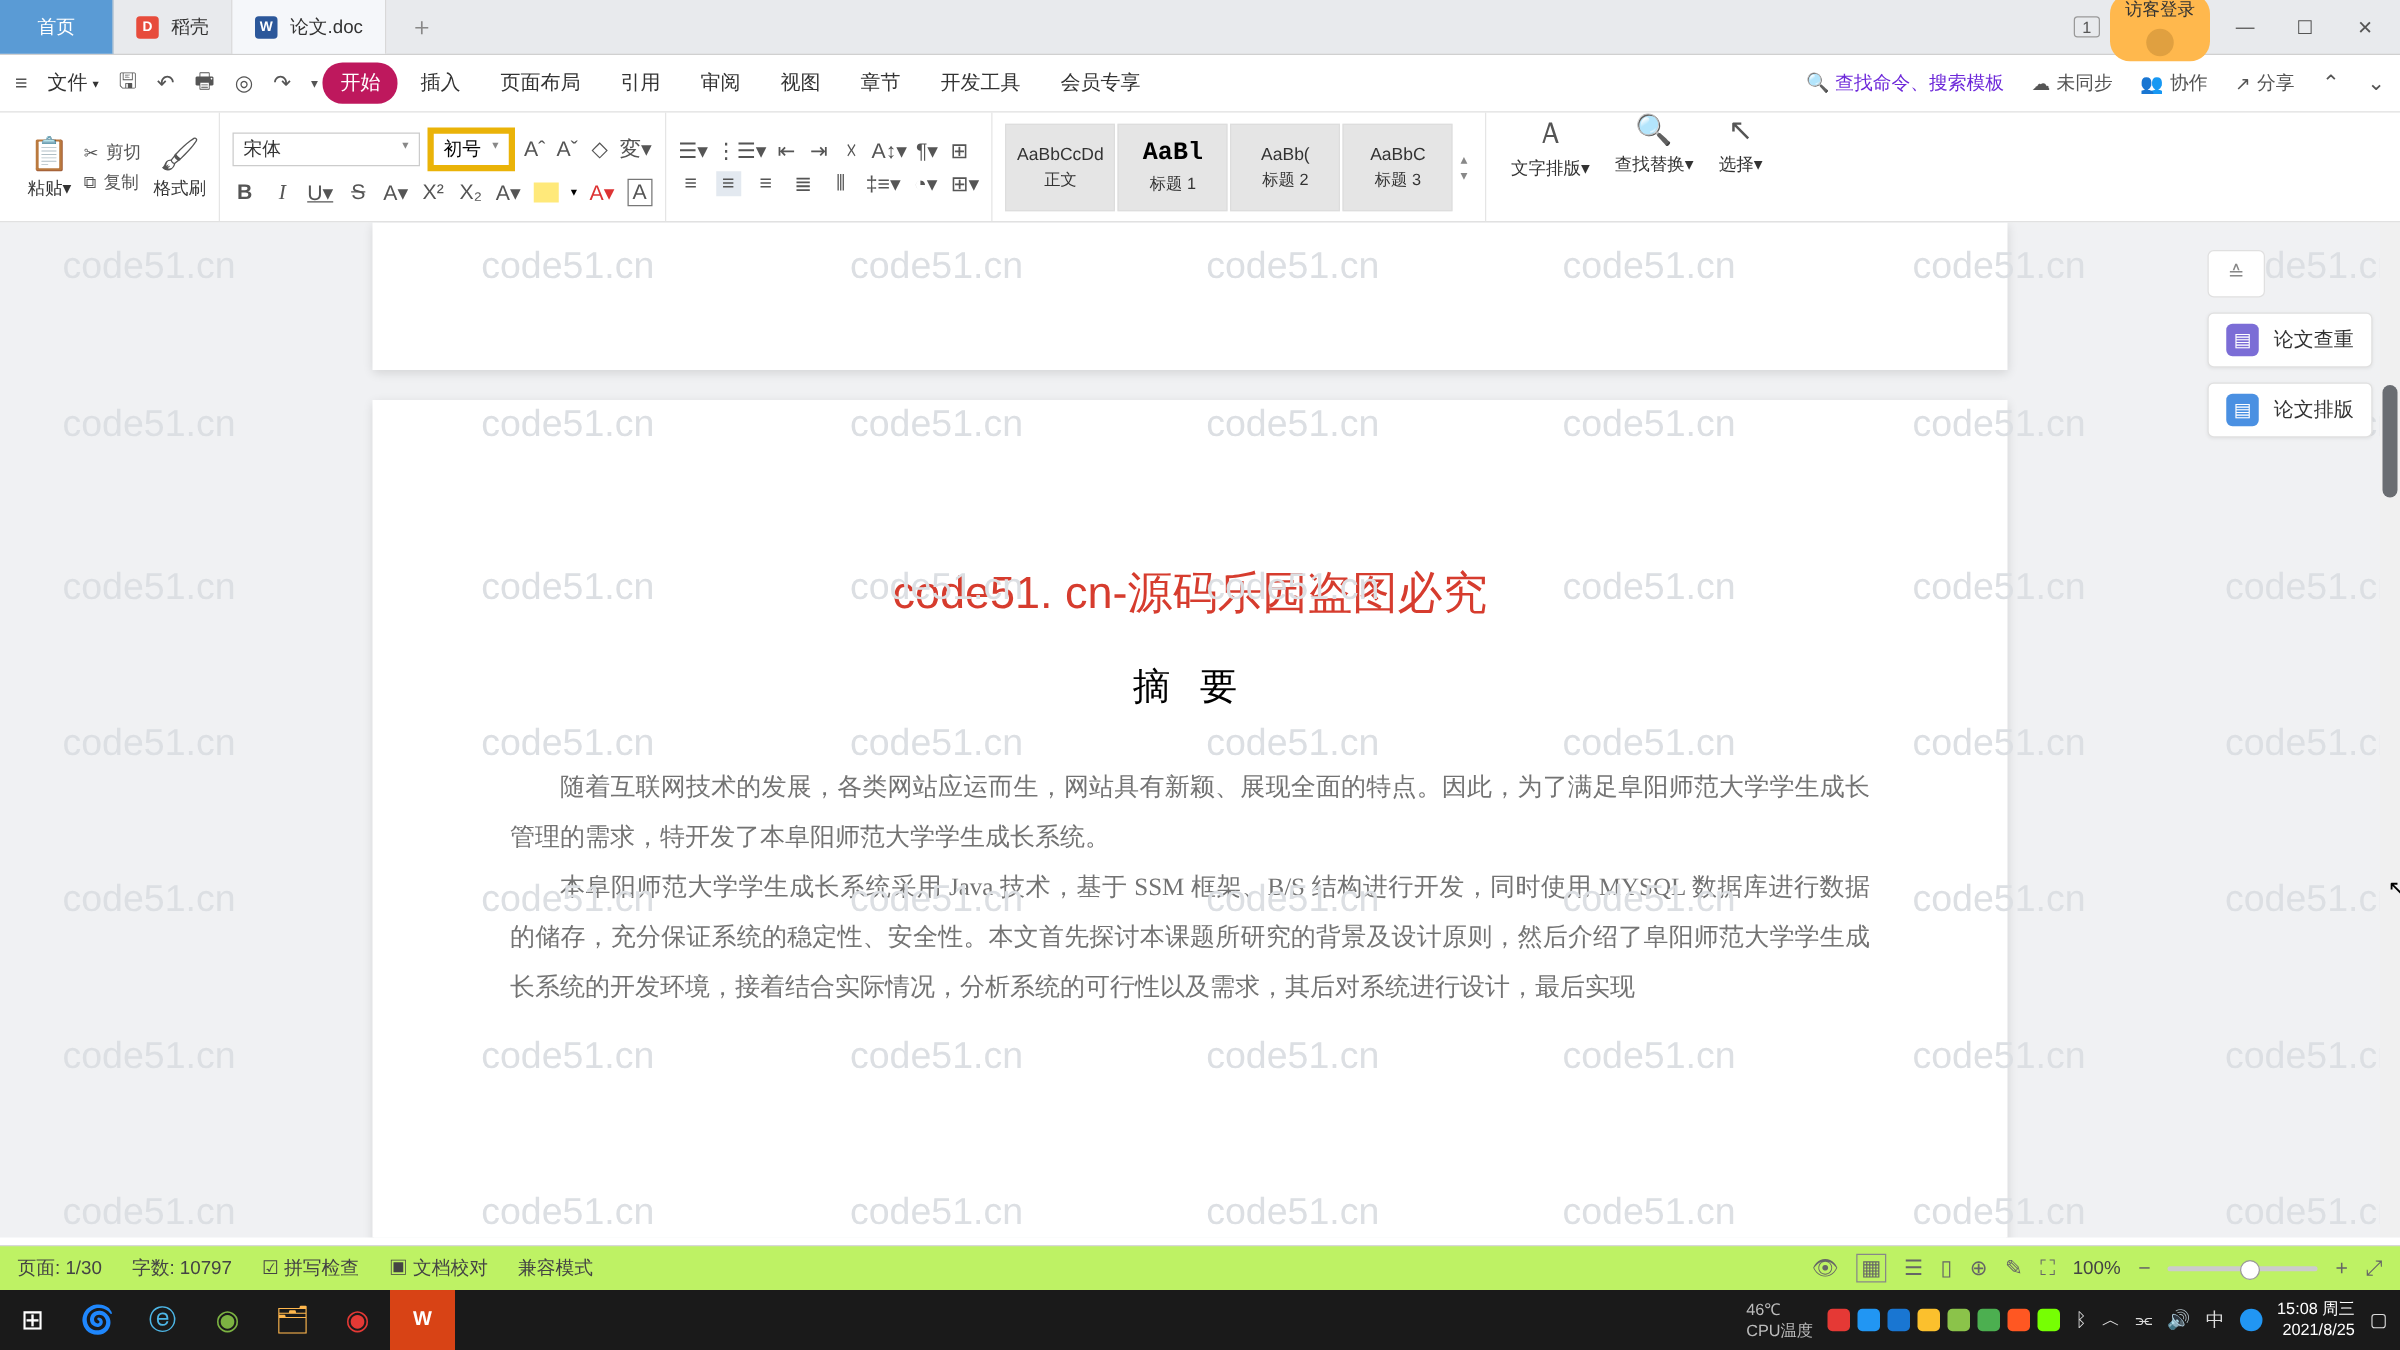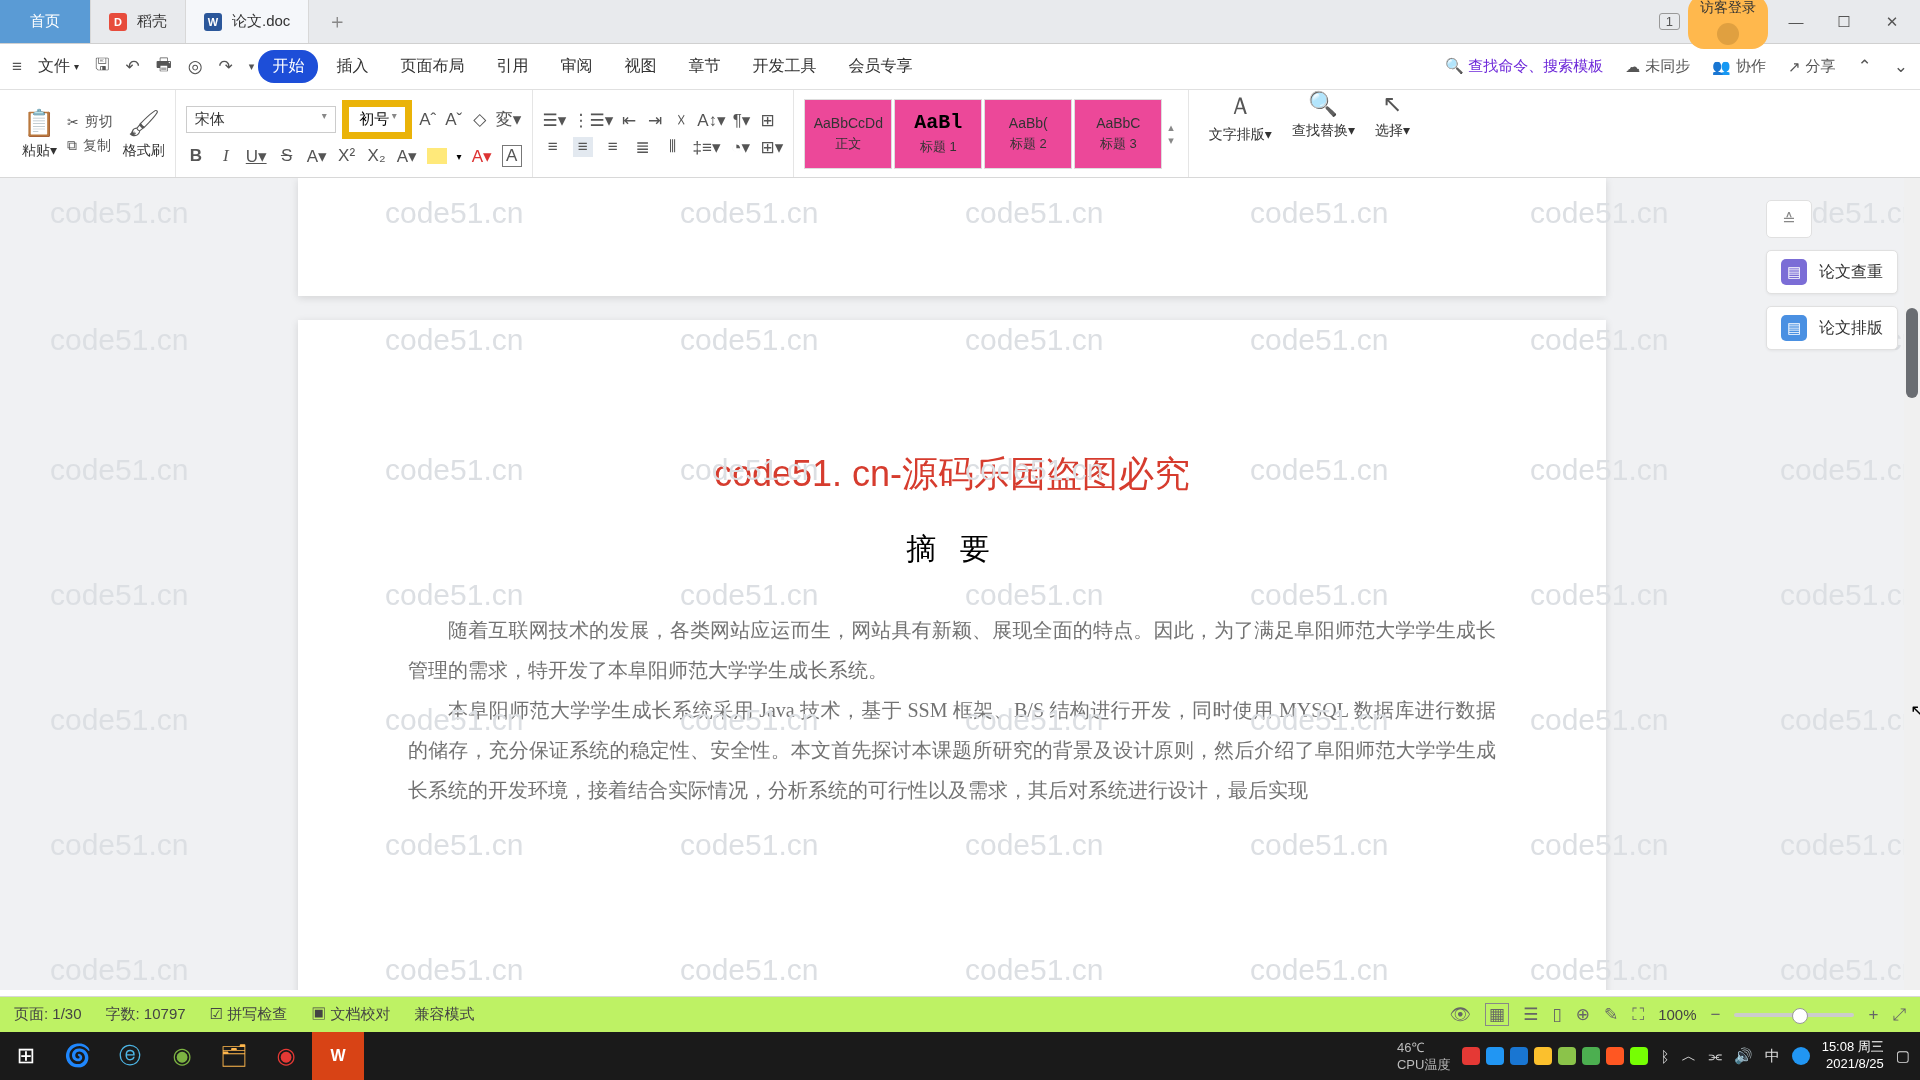--- a/index.html
+++ b/index.html
@@ -18,45 +18,45 @@
 .avatar { width:22px; height:22px; border-radius:50%; background:#e0a040; }
 .win-btn { width:40px; height:32px; display:flex; align-items:center; justify-content:center; color:#555; font-size:15px; cursor:pointer; }
 .tabnum { border:1px solid #999; padding:0 6px; font-size:13px; color:#555; border-radius:3px; }
 
 
 .menubar { height:46px; display:flex; align-items:center; padding:0 12px; gap:4px; border-bottom:1px solid #e0e0e0; }
 .mb-left { display:flex; align-items:center; gap:16px; }
 .mb-ico { color:#555; font-size:17px; cursor:pointer; }
 .file-btn { display:flex; align-items:center; gap:4px; font-size:16px; color:#333; }
 .menutab { padding:6px 14px; font-size:16px; color:#333; cursor:pointer; border-radius:16px; }
-.menutab.active { background:#1d4ed8; color:#fff; }
+.menutab.active { background:#be185d; color:#fff; }
 .mb-right { margin-left:auto; display:flex; align-items:center; gap:22px; font-size:15px; color:#555; }
 .search-box { color:#6d28d9; font-size:15px; }
 .sync { display:flex; align-items:center; gap:5px; }
 
 
 .ribbon { height:88px; display:flex; align-items:center; padding:0 12px; border-bottom:1px solid #d8d8d8; }
 .rgroup { display:flex; flex-direction:column; justify-content:center; height:100%; padding:0 10px; border-right:1px solid #e5e5e5; }
 .rgroup.nr { border:none; }
 .clip-ico { width:28px; height:32px; color:#555; display:flex; align-items:center; justify-content:center; font-size:26px; }
 .clip-lbl { font-size:14px; color:#333; }
 .clip-row { display:flex; align-items:center; gap:6px; font-size:14px; color:#555; }
 .font-row { display:flex; align-items:center; gap:6px; margin-bottom:6px; }
 .font-sel { border:1px solid #ccc; padding:3px 8px; font-size:15px; color:#333; min-width:150px; background:#fff; }
-.size-sel { border:7px solid #eab308; padding:3px 8px; font-size:15px; min-width:70px; background:#fff;text-align:center; }
+.size-sel { border:5px solid #eab308; padding:3px 8px; font-size:15px; min-width:70px; background:#fff; }
 .fmt-btns { display:flex; align-items:center; gap:10px; }
 .fmt { font-size:17px; color:#555; cursor:pointer; min-width:20px; text-align:center; }
 .fmt.b { font-weight:bold; }
 .fmt.i { font-style:italic; font-family:serif; }
 .fmt.u { text-decoration:underline; }
 .fmt.s { text-decoration:line-through; }
 .fmt.red { color:#d33; }
 .fmt.yel { background:#ffe97a; width:18px; height:16px; }
 .style-box { display:flex; gap:2px; }
-.scard { width:88px; height:70px; border:1px solid #ddd; display:flex; flex-direction:column; align-items:center; justify-content:center; gap:4px; background:#ec4899; cursor:pointer; }
+.scard { width:88px; height:70px; border:1px solid #ddd; display:flex; flex-direction:column; align-items:center; justify-content:center; gap:4px; background:#e5e5e5; cursor:pointer; }
 .scard .prev { font-size:14px; color:#333; }
 .scard.big .prev { font-size:20px; font-weight:bold; color:#000;font-family:Liberation Mono, monospace; }
 .scard .lbl { font-size:13px; color:#333; }
 .vert-btn { display:flex; flex-direction:column; align-items:center; gap:4px; padding:0 10px; cursor:pointer; }
 .vert-btn .ico { font-size:24px; color:#555; }
 .vert-btn .lbl { font-size:14px; color:#333; }
 
 
 .docarea { position:absolute; top:178px; left:0; right:16px; bottom:90px; background:#f0f1f3; overflow:hidden; }
 .page { width:1308px; margin:0 auto; background:#fff; box-shadow:0 2px 8px rgba(0,0,0,.12); position:relative; }

